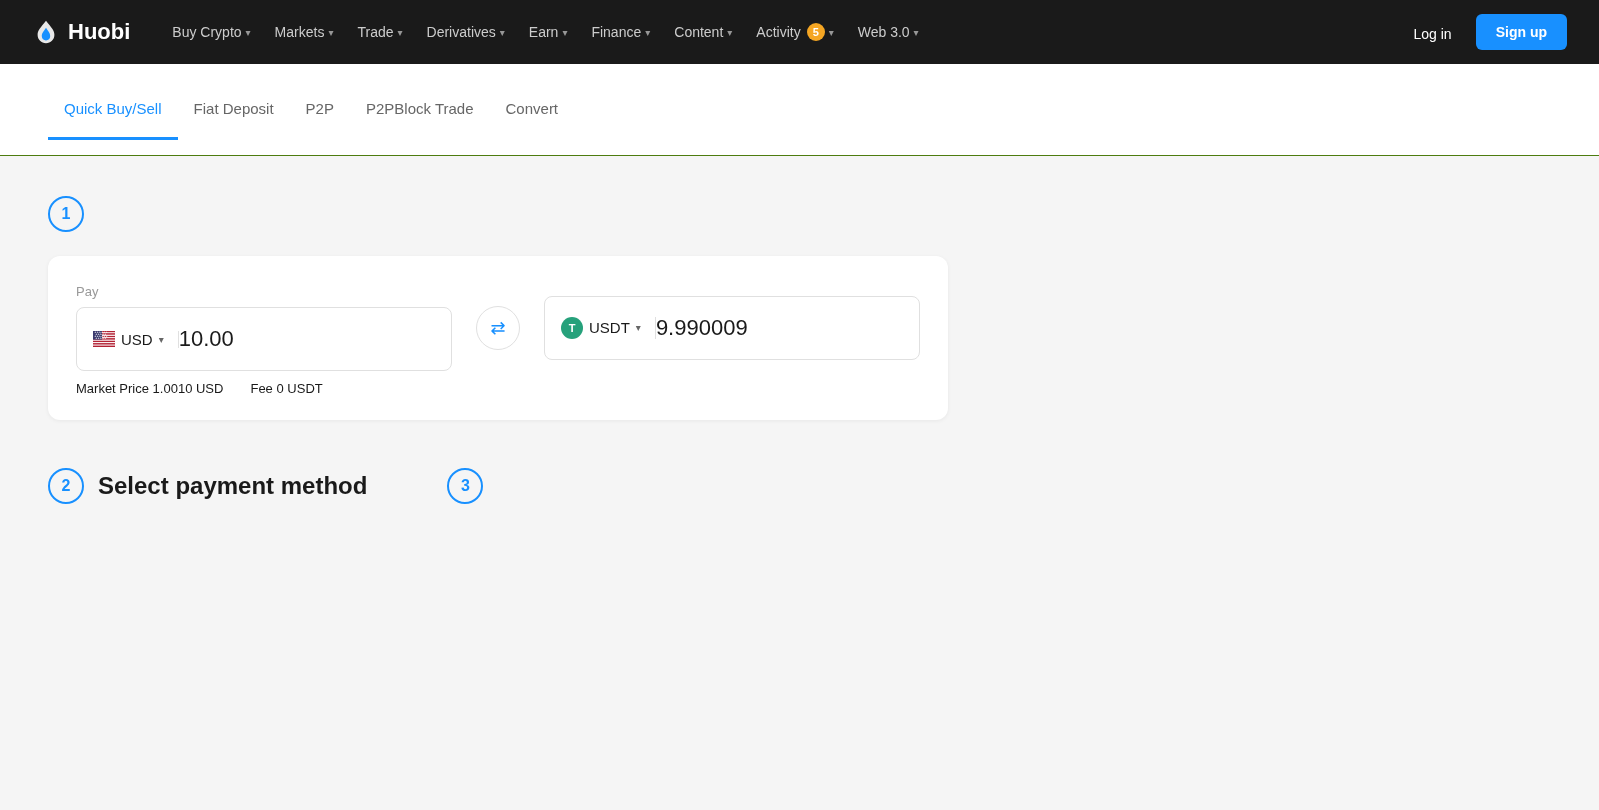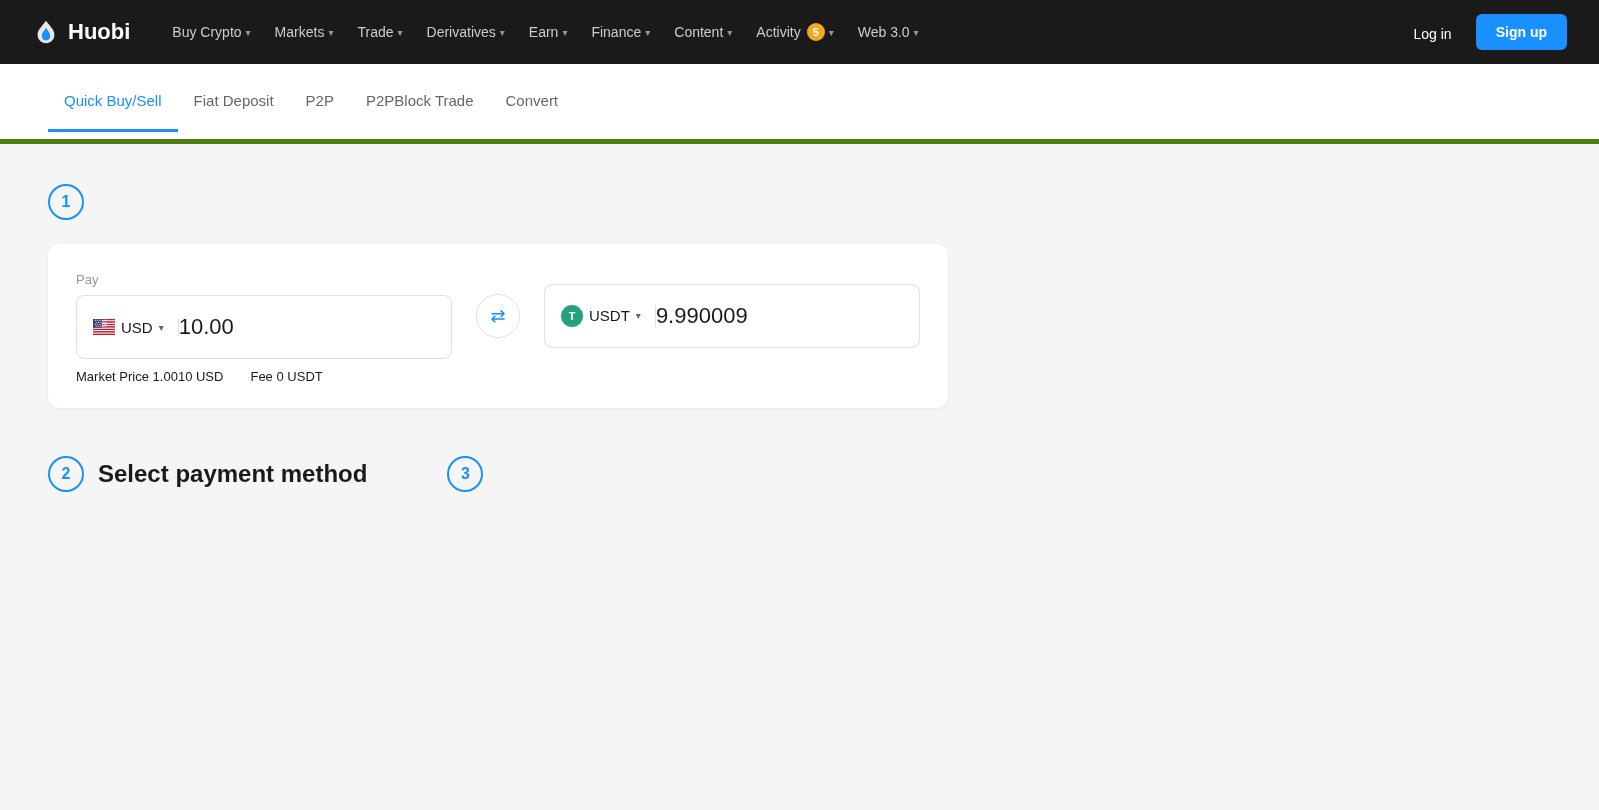--- a/index.html
+++ b/index.html
@@ -85,22 +85,22 @@
       border-radius: 6px;
       font-size: 14px;
       font-weight: 600;
       cursor: pointer;
       padding: 10px 20px;
     }
 
     
     .sub-nav {
       background: white;
-      padding: 8px 48px;
-      border-bottom: 5px solid #4d7c0f;
+      padding: 16px 48px;
+      border-bottom: 1px solid #4d7c0f;
       display: flex;
       gap: 0;
     }
     .sub-nav-item {
       color: #666;
       font-size: 15px;
       padding: 20px 16px;
       cursor: pointer;
       border-bottom: 3px solid transparent;
       margin-bottom: -1px;

